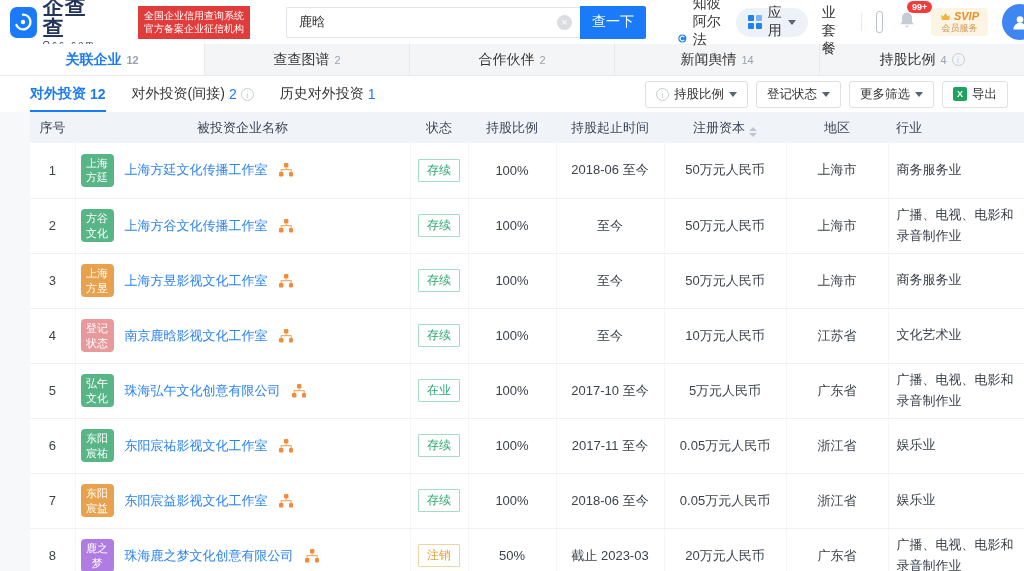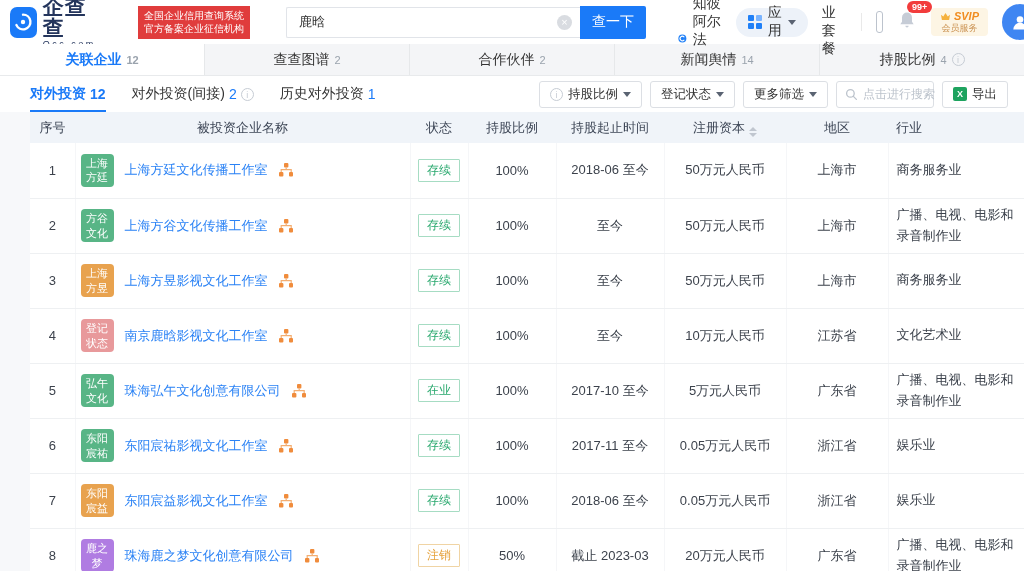--- a/index.html
+++ b/index.html
@@ -229,27 +229,20 @@
       <span class="caret"></span>
     </button>
     <button class="tool-btn">
       <span>登记状态</span>
       <span class="caret"></span>
     </button>
     <button class="tool-btn">
       <span>更多筛选</span>
       <span class="caret"></span>
     </button>
-    <span class="tool-search">
-      <svg class="mag-i" width="13" height="13" viewBox="0 0 24 24">
-          <circle cx="10" cy="10" r="7" stroke="#bcc3cc" stroke-width="2.4" fill="none"></circle>
-          <path d="M15.5 15.5L21 21" stroke="#bcc3cc" stroke-width="2.4" stroke-linecap="round"></path>
-        </svg>
-      <span>点击进行搜索</span>
-    </span>
     <button class="tool-btn">
       <span class="xls-i"></span>
       <span>导出</span>
     </button>
   </span>
 </div>
 
 <div class="main">
   <div class="left-gutter"></div>
   <div class="tbl-wrap">

